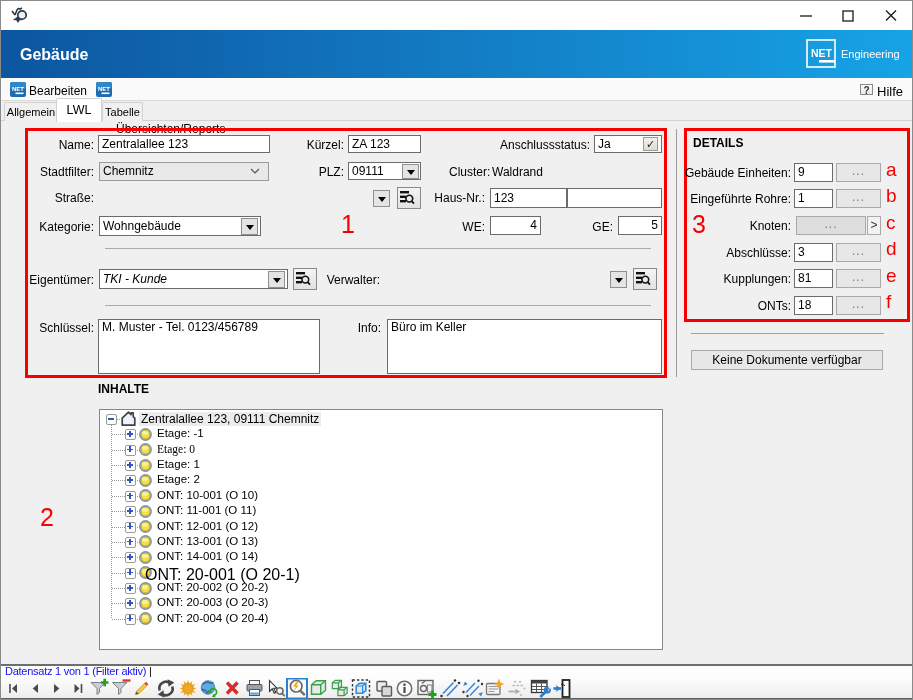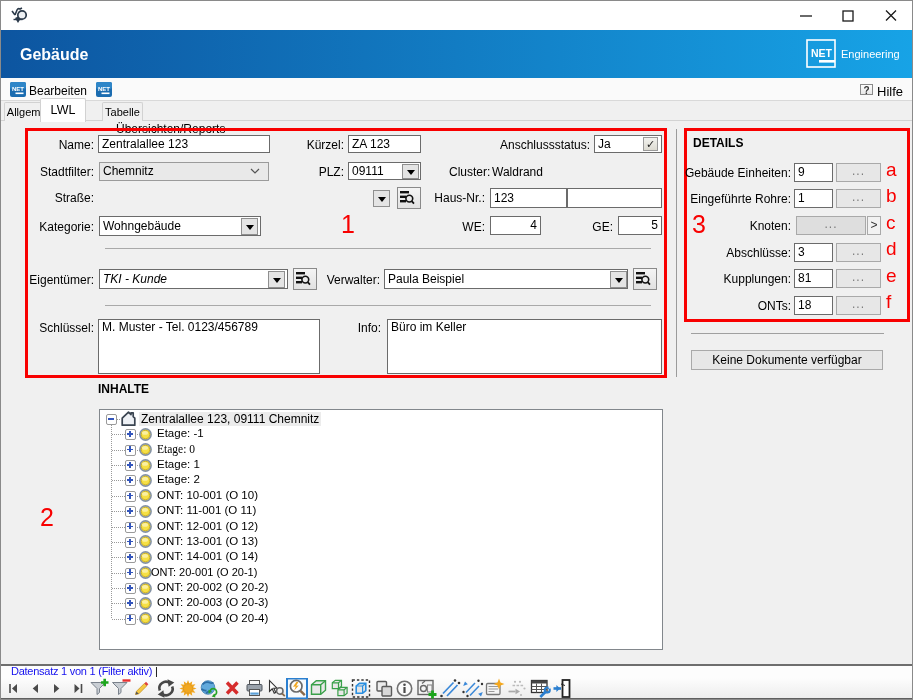--- a/index.html
+++ b/index.html
@@ -83,21 +83,21 @@
       <rect x="0" y="0" width="16" height="7" rx="2" fill="#2f86c8"></rect>
       <text x="2" y="9" font-family="Liberation Sans" font-size="6" font-weight="bold" fill="#fff">NET</text>
       <rect x="5.5" y="10.5" width="8" height="1.6" fill="#fff"></rect>
     </svg>
 <div class="abs mitem" style="left:115px;margin-top:38px;">Übersichten/Reports</div>
 <div class="abs" style="left:859px;top:83px;width:13px;height:11px;border:1px solid #8a8a8a;background:linear-gradient(180deg,#fdfdfd,#e8e8e8);text-align:center;font-size:10px;font-weight:bold;line-height:11px;color:#333;box-sizing:border-box;">?</div>
 <div class="abs" style="left:876px;top:83px;font-size:13px;">Hilfe</div>
 
 <div class="abs" id="tabline"></div>
 <div class="abs tab" style="left:3px;width:52px;">Allgemein</div>
-<div class="abs tab" id="tabactive" style="left:39px;width:44px;">LWL</div>
+<div class="abs tab" id="tabactive" style="left:55px;width:44px;">LWL</div>
 <div class="abs tab" style="left:101px;width:39px;">Tabelle</div>
 
 <div class="abs redbox" style="left:24px;top:127px;width:636px;height:244px;"></div>
 <div class="abs redbox" style="left:683px;top:127px;width:220px;height:188px;"></div>
 <div class="abs ann" style="left:340px;top:209px;">1</div>
 <div class="abs ann" style="left:39px;top:502px;">2</div>
 <div class="abs ann" style="left:691px;top:209px;">3</div>
 
 <div class="abs" style="left:675px;top:128px;width:1px;height:248px;background:#9b9b9b;"></div>
 
@@ -150,21 +150,20 @@
 <div class="abs dbtn" style="left:267px;top:270px;width:15px;height:15px;"></div>
 <div class="abs sbtn" style="left:292px;top:267px;width:22px;height:20px;"></div>
 <svg class="abs" style="left:295px;top:270px;" width="15" height="15" viewBox="0 0 15 15">
   <rect x="0" y="1" width="9" height="2.4" fill="#111"></rect>
       <rect x="0" y="5.6" width="6" height="2.4" fill="#111"></rect>
       <rect x="0" y="10" width="6" height="2.4" fill="#111"></rect>
   <circle cx="9.3" cy="8.6" r="3.4" fill="none" stroke="#111" stroke-width="1.6"></circle>
       <path d="M11.7 11.2 L14 13.6" stroke="#111" stroke-width="1.8"></path>
 </svg>
 <div class="abs lbl" style="left:249px;top:272px;">Verwalter:</div>
-<div class="abs inp" style="left:383px;top:268px;width:236px;height:18px;line-height:18px;">Paula Beispiel</div>
 <div class="abs dbtn" style="left:609px;top:270px;width:15px;height:15px;"></div>
 <div class="abs sbtn" style="left:632px;top:267px;width:22px;height:20px;"></div>
 <svg class="abs" style="left:635px;top:270px;" width="15" height="15" viewBox="0 0 15 15">
   <rect x="0" y="1" width="9" height="2.4" fill="#111"></rect>
       <rect x="0" y="5.6" width="6" height="2.4" fill="#111"></rect>
       <rect x="0" y="10" width="6" height="2.4" fill="#111"></rect>
   <circle cx="9.3" cy="8.6" r="3.4" fill="none" stroke="#111" stroke-width="1.6"></circle>
       <path d="M11.7 11.2 L14 13.6" stroke="#111" stroke-width="1.8"></path>
 </svg>
 
@@ -316,21 +315,21 @@
 <div class="abs hdot" style="left:111px;top:571.6px;width:13px;"></div>
 <div class="abs texp" style="left:124px;top:566.6px;"></div>
 <div class="abs" style="left:126px;top:570.6px;width:6px;height:1.5px;background:#3355bb;"></div>
 <div class="abs" style="left:128.3px;top:568.3000000000001px;width:1.5px;height:6px;background:#3355bb;"></div>
 <div class="abs hdot" style="left:134px;top:571.6px;width:5px;"></div>
 <svg class="abs" style="left:138px;top:565.1px;" width="13" height="13" viewBox="0 0 13 13">
       <circle cx="6.5" cy="6.5" r="5.6" fill="#f6e044" stroke="#8593a6" stroke-width="1.6"></circle>
       <circle cx="6.5" cy="6.5" r="4.2" fill="none" stroke="#cdb32e" stroke-width="1"></circle>
       <ellipse cx="6" cy="4.9" rx="3" ry="1.9" fill="#fbf0a0"></ellipse>
     </svg>
-<div class="abs" style="left:150px;top:564.6px;font-size:11px;white-space:nowrap;">ONT: 20-001 (O 20-1)</div>
+<div class="abs" style="left:144px;top:564.6px;font-size:16px;white-space:nowrap;">ONT: 20-001 (O 20-1)</div>
 <div class="abs hdot" style="left:111px;top:587.0px;width:13px;"></div>
 <div class="abs texp" style="left:124px;top:582.0px;"></div>
 <div class="abs" style="left:126px;top:586.0px;width:6px;height:1.5px;background:#3355bb;"></div>
 <div class="abs" style="left:128.3px;top:583.7px;width:1.5px;height:6px;background:#3355bb;"></div>
 <div class="abs hdot" style="left:134px;top:587.0px;width:5px;"></div>
 <svg class="abs" style="left:138px;top:580.5px;" width="13" height="13" viewBox="0 0 13 13">
       <circle cx="6.5" cy="6.5" r="5.6" fill="#f6e044" stroke="#8593a6" stroke-width="1.6"></circle>
       <circle cx="6.5" cy="6.5" r="4.2" fill="none" stroke="#cdb32e" stroke-width="1"></circle>
       <ellipse cx="6" cy="4.9" rx="3" ry="1.9" fill="#fbf0a0"></ellipse>
     </svg>
@@ -353,21 +352,21 @@
 <div class="abs hdot" style="left:134px;top:617.7px;width:5px;"></div>
 <svg class="abs" style="left:138px;top:611.2px;" width="13" height="13" viewBox="0 0 13 13">
       <circle cx="6.5" cy="6.5" r="5.6" fill="#f6e044" stroke="#8593a6" stroke-width="1.6"></circle>
       <circle cx="6.5" cy="6.5" r="4.2" fill="none" stroke="#cdb32e" stroke-width="1"></circle>
       <ellipse cx="6" cy="4.9" rx="3" ry="1.9" fill="#fbf0a0"></ellipse>
     </svg>
 <div class="abs" style="left:156px;top:610.7px;font-size:11.5px;white-space:nowrap;">ONT: 20-004 (O 20-4)</div>
 
 <div class="abs" id="statline"></div>
 <div class="abs" id="statusbar"></div>
-<div class="abs" style="left:10px;top:664px;font-size:11px;letter-spacing:-0.25px;color:#1511ee;white-space:nowrap;">Datensatz 1 von 1 (Filter aktiv)<span style="color:#000"> |</span></div>
+<div class="abs" style="left:4px;top:664px;font-size:11px;letter-spacing:-0.25px;color:#1511ee;white-space:nowrap;">Datensatz 1 von 1 (Filter aktiv)<span style="color:#000"> |</span></div>
 <div class="abs" id="btoolbar"></div>
 <div class="abs" id="bborder"></div>
 <svg class="abs" style="left:0;top:677px;" width="911" height="21" viewBox="0 0 911 21">
       <g transform="translate(12.5,0)">
         <path d="M-3.5 6 V15" stroke="#4a4a4a" stroke-width="1.6" fill="none"></path>
         <path d="M3.5 6 L-1.5 10.5 L3.5 15 Z" fill="#4a4a4a"></path>
       </g>
       <g transform="translate(34.5,0)">
         <path d="M2.5 6 L-2.8 10.5 L2.5 15 Z" fill="#4a4a4a"></path>
       </g>

